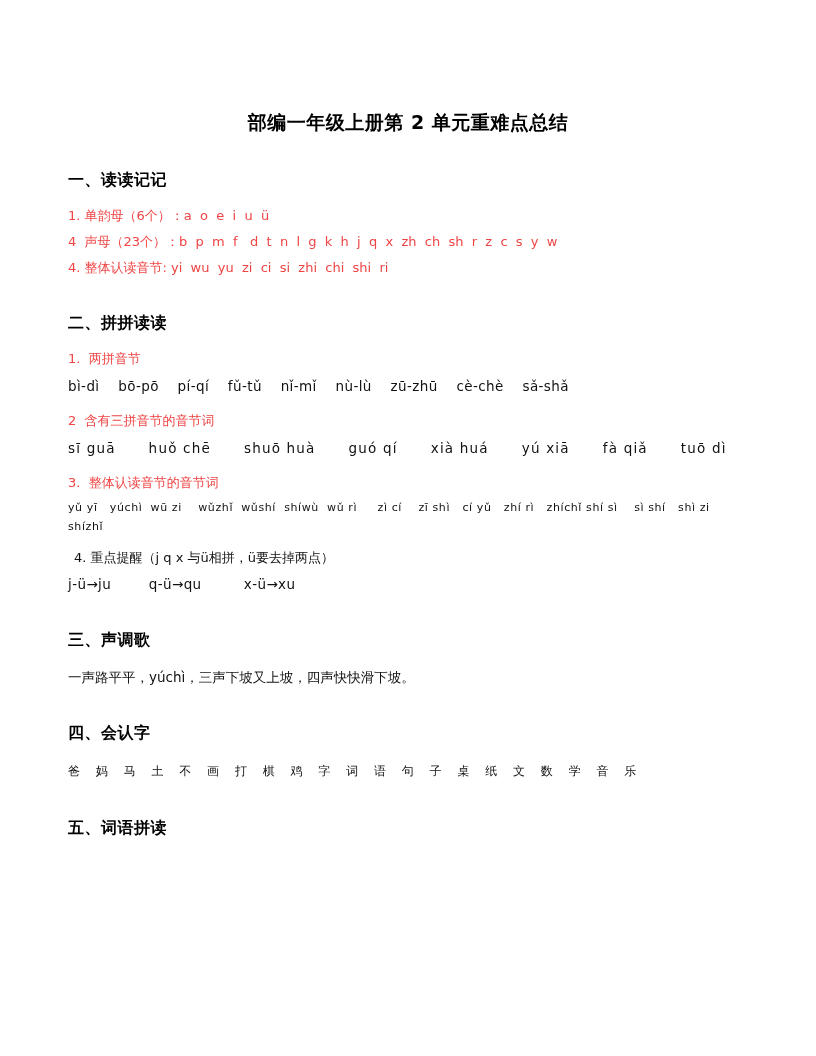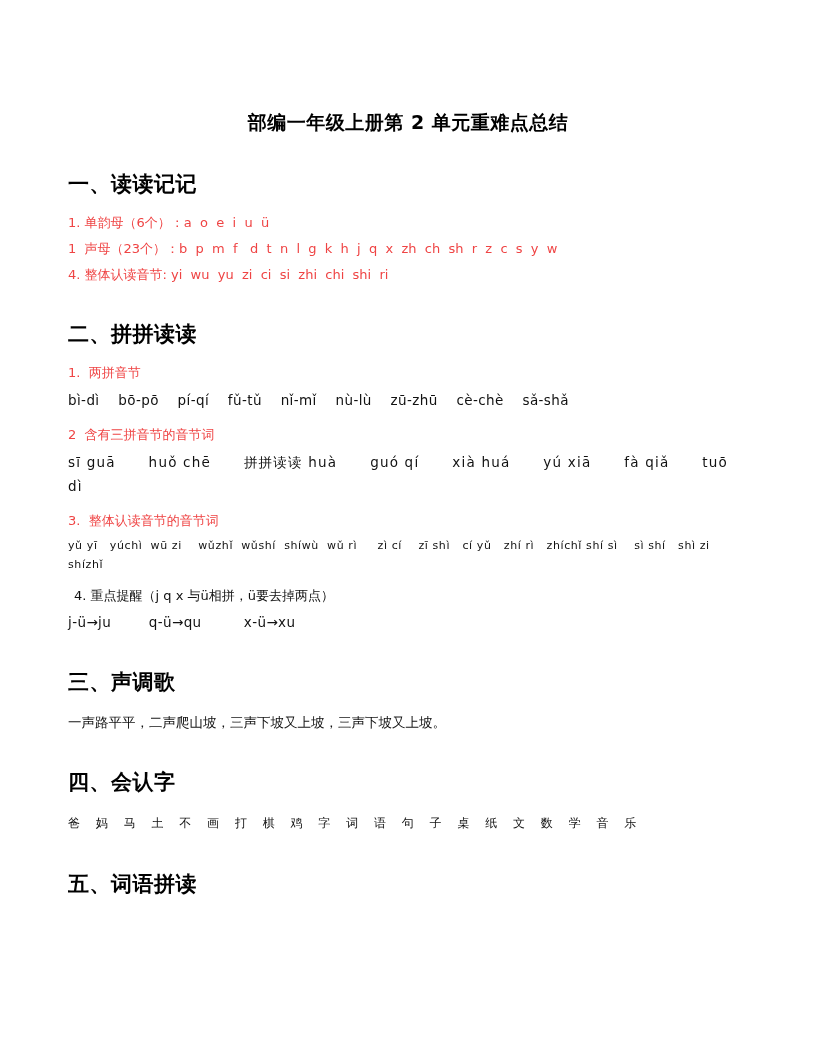--- a/index.html
+++ b/index.html
@@ -25,21 +25,21 @@
   }
   .doc-title {
     text-align: center;
     font-size: 19px;
     font-weight: bold;
     letter-spacing: 0.5px;
     margin: 14px 0 0 0;
     color: #000;
   }
   .section-head {
-    font-size: 21px;
+    font-size: 16px;
     font-weight: bold;
     color: #000;
     margin: 34px 0 0 0;
     letter-spacing: 0.5px;
   }
   .block {
     margin-top: 14px;
   }
   .line {
     font-size: 13px;
@@ -97,42 +97,42 @@
 </head>
 <body>
 
 <div class="page">
 
   <h1 class="doc-title">部编一年级上册第 2 单元重难点总结</h1>
 
   <h2 class="section-head">一、读读记记</h2>
   <div class="block">
     <div class="line item">1. 单韵母（6个）：a  o  e  i  u  ü</div>
-    <div class="line item">1  声母（23个）：b  p  m  f   d  t  n  l  g  k  h  j  q  x  zh  ch  sh  r  z  c  s  y  w</div>
+    <div class="line item">4  声母（23个）：b  p  m  f   d  t  n  l  g  k  h  j  q  x  zh  ch  sh  r  z  c  s  y  w</div>
     <div class="line item">4. 整体认读音节: yi  wu  yu  zi  ci  si  zhi  chi  shi  ri</div>
   </div>
 
   <h2 class="section-head">二、拼拼读读</h2>
   <div class="block">
     <div class="line item">1.  两拼音节</div>
     <div class="pinyin-row">bì-dì    bō-pō    pí-qí    fǔ-tǔ    nǐ-mǐ    nù-lù    zū-zhū    cè-chè    sǎ-shǎ</div>
     <div class="spacer-sm"></div>
     <div class="line item">2  含有三拼音节的音节词</div>
-    <div class="pinyin-row wide">sī guā      huǒ chē      拼拼读读 huà      guó qí      xià huá      yú xiā      fà qiǎ      tuō dì</div>
+    <div class="pinyin-row wide">sī guā      huǒ chē      shuō huà      guó qí      xià huá      yú xiā      fà qiǎ      tuō dì</div>
     <div class="spacer-sm"></div>
     <div class="line item">3.  整体认读音节的音节词</div>
     <div class="small-pinyin">yǔ yī   yúchì  wū zi    wǔzhǐ  wǔshí  shíwù  wǔ rì     zì cí    zī shì   cí yǔ   zhí rì   zhíchǐ shí sì    sì shí   shì zi  shízhǐ</div>
     <div class="spacer-sm"></div>
     <div class="note">4.  重点提醒（j q x 与ü相拼，ü要去掉两点）</div>
     <div class="pinyin-row">j-ü→ju        q-ü→qu         x-ü→xu</div>
   </div>
 
   <h2 class="section-head">三、声调歌</h2>
   <div class="block">
-    <div class="sentence">一声路平平，二声爬山坡，三声下坡又上坡，三声下坡又上坡。</div>
+    <div class="sentence">一声路平平，yúchì，三声下坡又上坡，四声快快滑下坡。</div>
   </div>
 
   <h2 class="section-head">四、会认字</h2>
   <div class="block">
     <div class="chars-row">爸 妈 马 土 不 画 打 棋 鸡 字 词 语 句 子 桌 纸 文 数 学 音 乐</div>
   </div>
 
   <h2 class="section-head">五、词语拼读</h2>
 
 </div>

